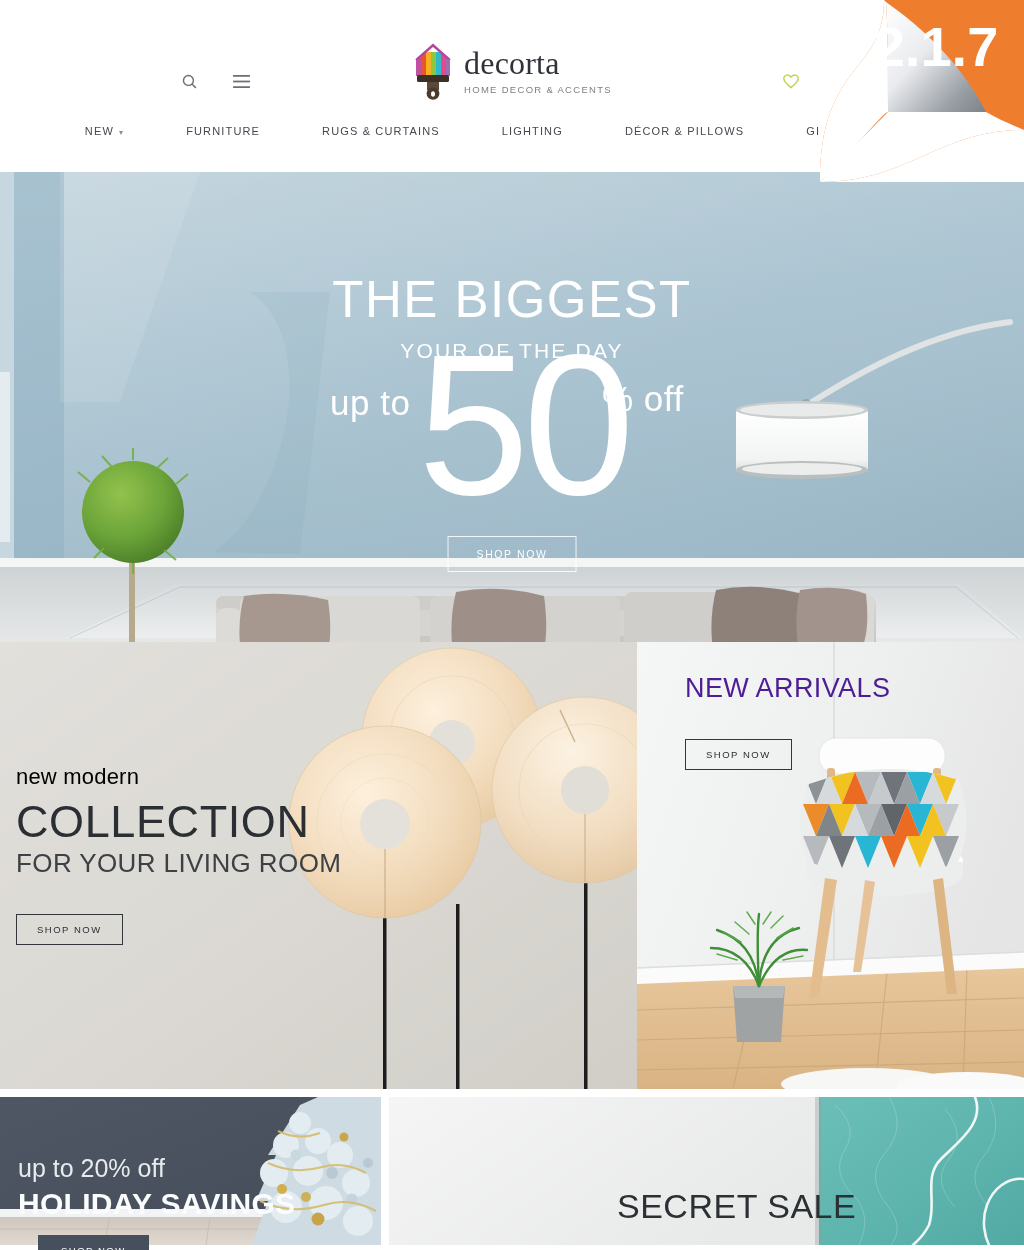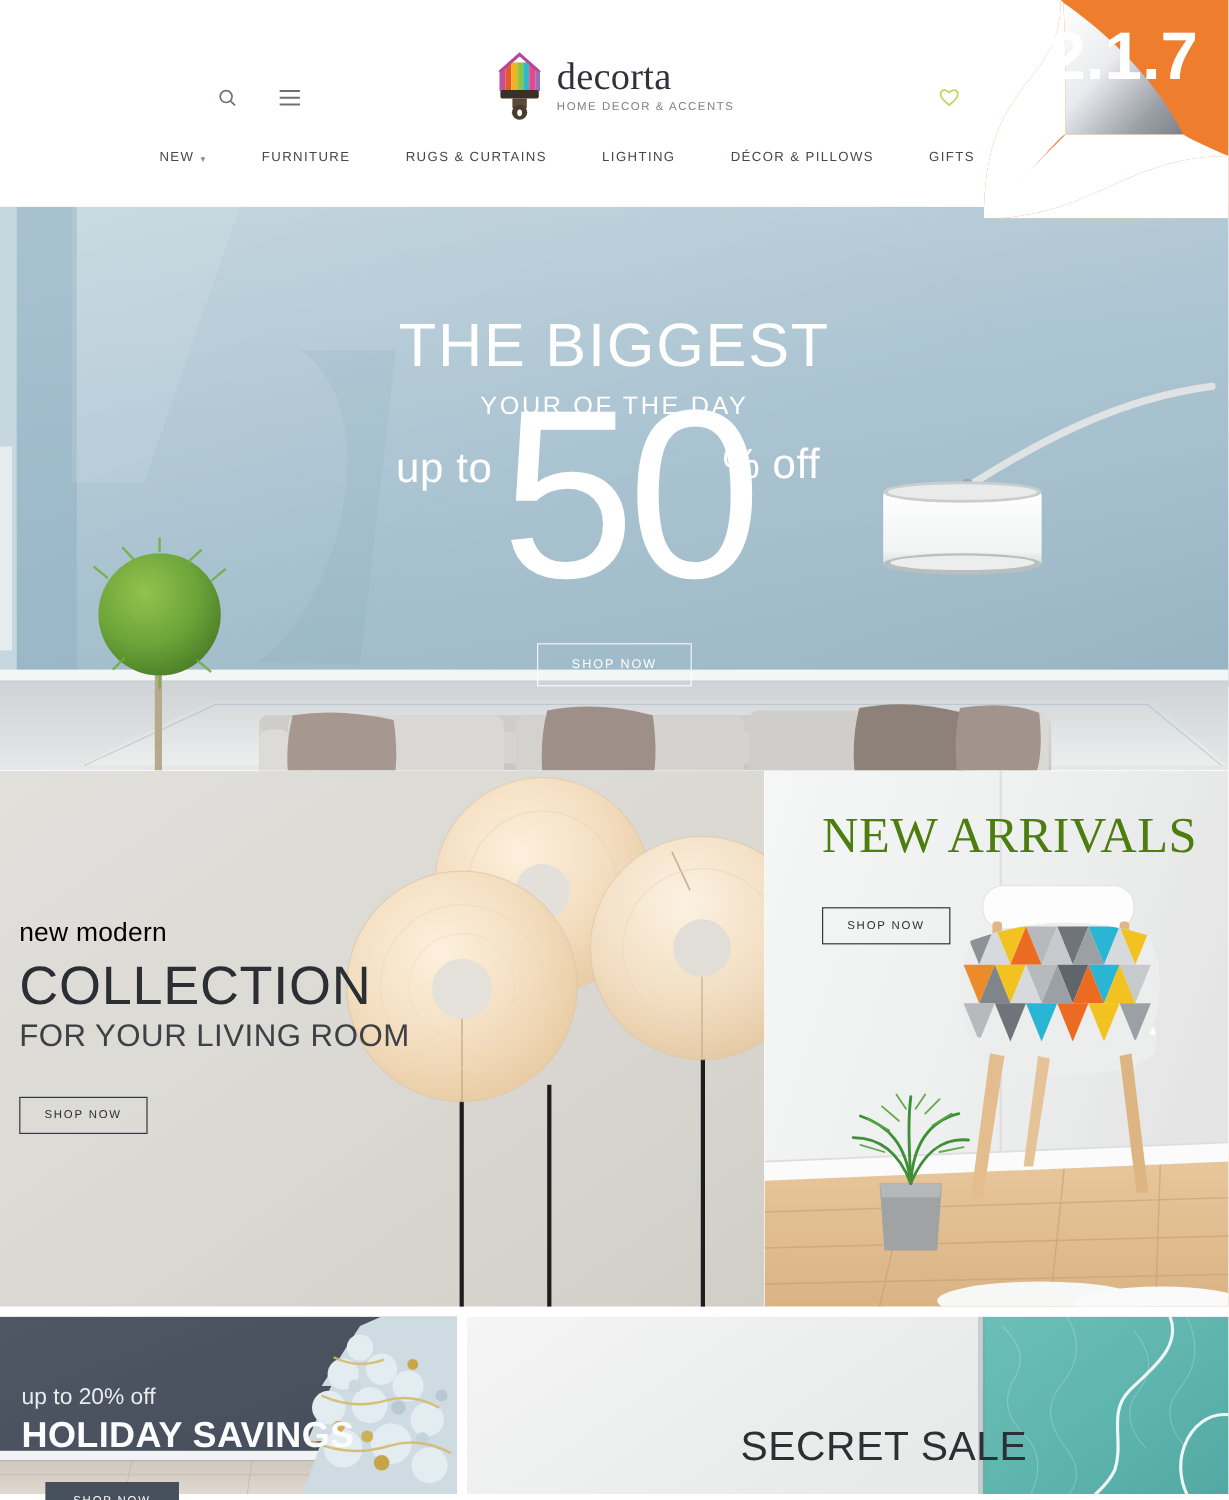--- a/index.html
+++ b/index.html
@@ -22,31 +22,31 @@
   .logo { display:flex; align-items:center; gap:10px; cursor:pointer;text-align:center; }
   .logo-mark { width:42px; height:58px; position:relative; flex:none; }
   .logo-text { display:flex; flex-direction:column; align-items:flex-start; line-height:1; }
   .logo-name { font-family:"Liberation Serif", serif; font-size:32px; color:#2f3339;
      letter-spacing:.2px; }
   .logo-sub { font-size:9.5px; letter-spacing:1.3px; color:#7c7f85; margin-top:6px; }
 
   .hdr-right { position:absolute; left:780px; top:70px; display:flex; align-items:center; gap:30px; }
   .hdr-right .ic-btn { color:#c2d356; }
 
-  .nav { height:52px; display:flex; align-items:flex-start; justify-content:center; gap:0; padding-top:5px; }
+  .nav { height:52px; display:flex; align-items:flex-start; justify-content:center; gap:16px; padding-top:5px; }
   .nav-item { font-size:11px; letter-spacing:1.15px; color:#44484e; padding:0 23px;
      cursor:pointer; display:flex; align-items:center; gap:5px; white-space:nowrap; }
   .nav-item .chev { font-size:8px; color:#8b8f95; position:relative; top:1px; }
 
   
   .curl { position:absolute; right:0; top:0; width:204px; height:182px; z-index:60; pointer-events:none; }
 
   
   .hero { position:relative; width:1024px; height:470px; overflow:hidden; }
-  .hero-txt { position:absolute; left:0; right:0; top:4px; text-align:center; z-index:12;
+  .hero-txt { position:absolute; left:0; right:0; top:16px; text-align:center; z-index:12;
      pointer-events:none; }
   .h-line1 { margin-top:82px; font-size:51px; letter-spacing:1.5px; color:#fff; font-weight:300; }
   .h-line2 { margin-top:10px; font-size:21px; letter-spacing:2.2px; color:#fff; font-weight:300; }
   .h-offer { position:relative; margin-top:-6px; height:120px; }
   .h-upto { position:absolute; left:330px; top:26px; font-size:35px; color:#fff; font-weight:300;
      letter-spacing:.5px; }
   .h-num { position:absolute; left:418px; top:-32px; font-size:200px; line-height:1; color:#fff;
      font-weight:200; letter-spacing:-6px; }
   .h-pct { position:absolute; left:602px; top:22px; font-size:35px; color:#fff; font-weight:300;
      letter-spacing:.5px; }
@@ -61,29 +61,29 @@
 
   .col-txt { position:absolute; left:16px; top:122px; z-index:9; }
   .col-t1 { font-size:22px; color:#000000; font-weight:400; letter-spacing:.2px; }
   .col-t2 { font-size:45px; color:#2b2f34; font-weight:300; letter-spacing:.6px; margin-top:6px; }
   .col-t3 { font-size:26px; color:#3d4146; font-weight:300; letter-spacing:.4px; }
   .btn-dark { display:inline-block; margin-top:35px; border:1px solid #33373c; color:#2b2f34;
      font-size:9.5px; letter-spacing:1.5px; padding:9px 20px; cursor:pointer; background:transparent; }
 
   .arr-txt { position:absolute; left:48px; top:25px; z-index:9; }
   .arr-t1 { font-size:20px; color:#4a4e53; font-weight:300; }
-  .arr-t2 { font-size:42px; color:#4d7c0f; font-weight:300; letter-spacing:.4px; margin-top:6px;font-family:Liberation Serif, serif; }
+  .arr-t2 { font-size:27px; color:#4c1d95; font-weight:300; letter-spacing:.4px; margin-top:6px; }
 
   
   .row3 { position:relative; display:flex; width:1024px; height:148px; margin-top:8px; }
   .bn-holiday { position:relative; width:381px; height:148px; overflow:hidden; }
   .bn-secret { position:relative; width:635px; height:148px; margin-left:8px; overflow:hidden; }
 
   .hol-txt { position:absolute; left:18px; top:57px; z-index:9; }
-  .hol-t1 { font-size:19px; color:#e8ebee; font-weight:300; }
+  .hol-t1 { font-size:25px; color:#e8ebee; font-weight:300; }
   .hol-t2 { font-size:30px; color:#fbfcfd; font-weight:700; letter-spacing:.3px; margin-top:4px; }
   .btn-holiday { position:absolute; left:38px; top:1235px; z-index:20; background:#464f5c;
      border:1px solid #464f5c; color:#fff; font-size:9.5px; letter-spacing:1.5px;
      padding:9px 22px; cursor:pointer; }
   .sec-txt { position:absolute; left:228px; top:90px; font-size:34px; color:#2b3035;
      font-weight:300; letter-spacing:.5px; z-index:9; }
 
   svg.fill { position:absolute; inset:0; width:100%; height:100%; display:block; }
 </style>
 </head>

